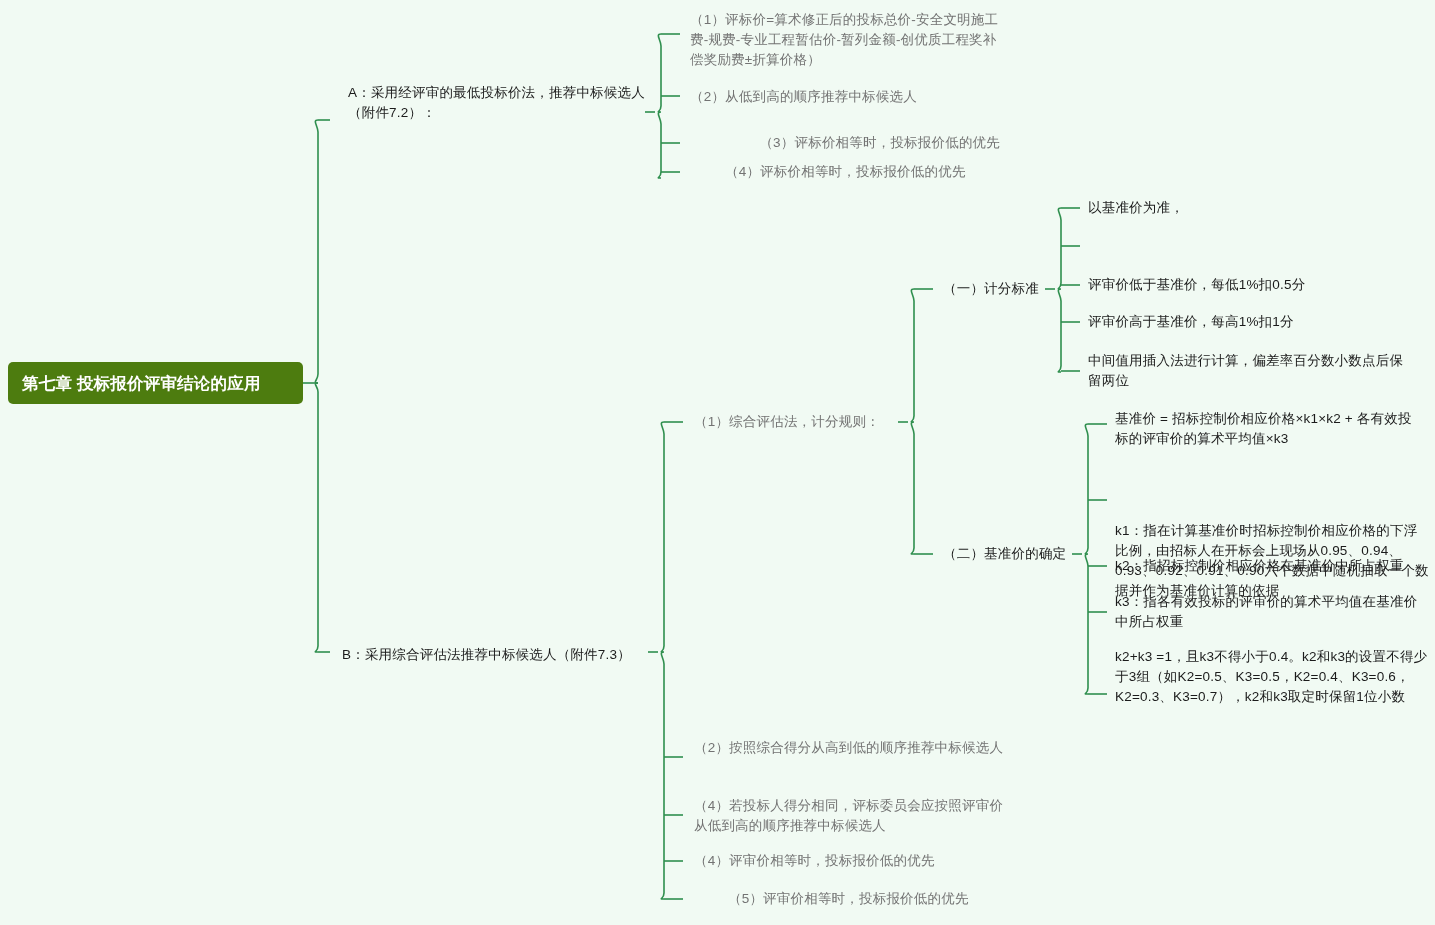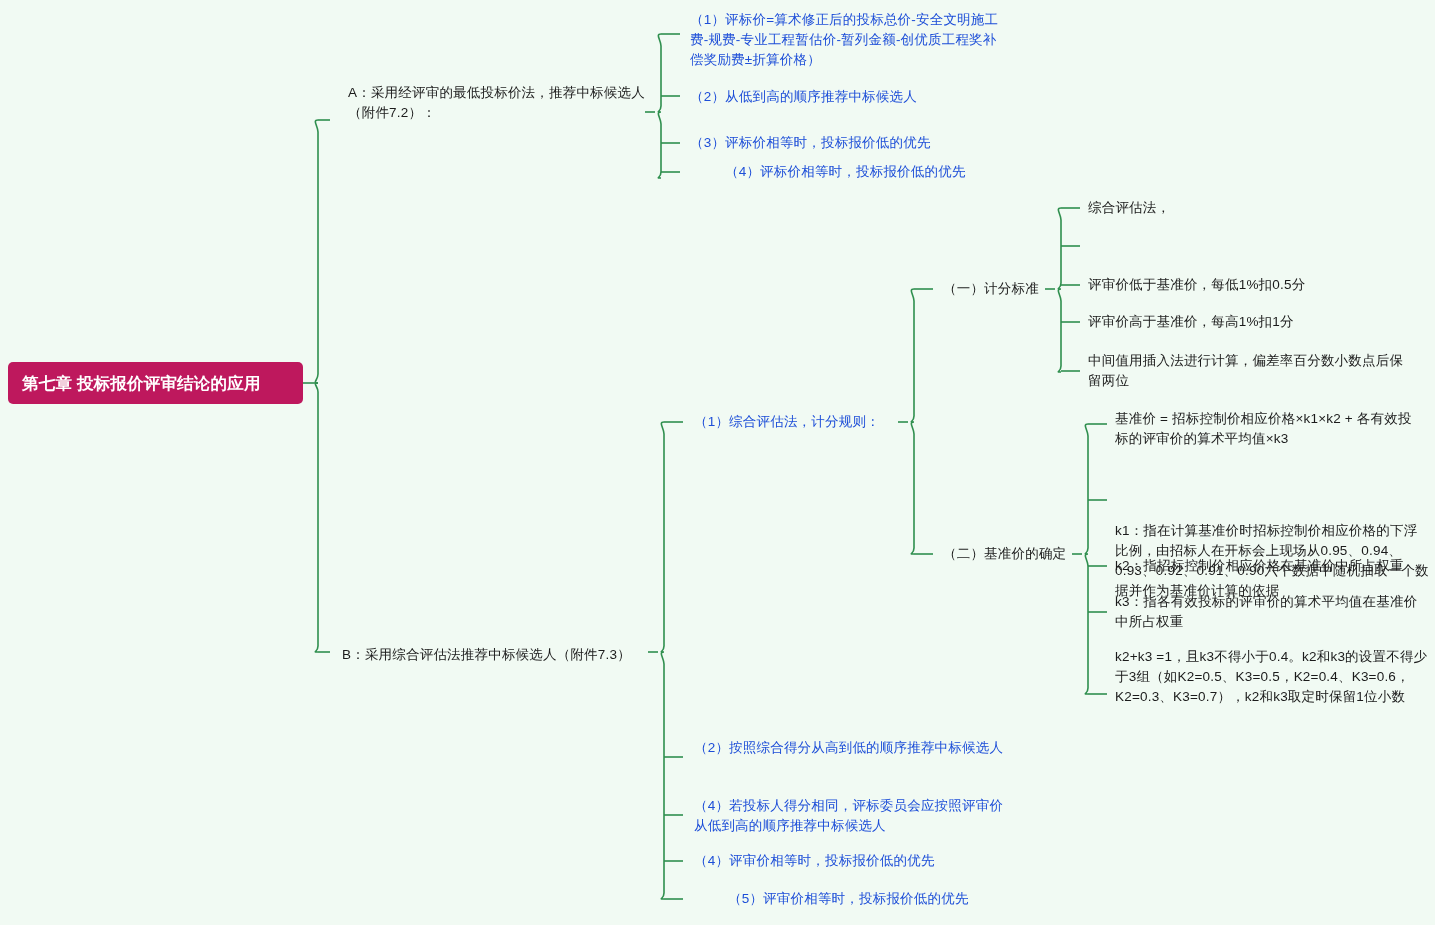--- a/index.html
+++ b/index.html
@@ -27,36 +27,36 @@
   }
   .node {
     position: absolute;
     box-sizing: border-box;
     font-size: 13.5px;
     line-height: 20px;
     color: #1b1b1b;
     letter-spacing: 0.2px;
   }
   .root-node {
-    background: #be185d;
+    background: #4d7c0f;
     color: #ffffff;
     font-size: 16.5px;
     font-weight: bold;
     border-radius: 5px;
     padding: 10px 14px;
     line-height: 22px;
     white-space: nowrap;
   }
   .lvl1 {
     font-size: 13.5px;
     color: #1b1b1b;
   }
   .lvl2 {
     font-size: 13.5px;
-    color: #1d4ed8;
+    color: #737373;
   }
   .lvl3 {
     font-size: 13.5px;
     color: #1b1b1b;
   }
   .wrap {
     white-space: pre-wrap;
   }
 </style>
 </head>
@@ -111,39 +111,39 @@
   <div class="node root-node" style="left:8px; top:362px; width:295px;">第七章 投标报价评审结论的应用</div>
 
   <div class="node lvl1 wrap" style="left:348px; top:83px; width:300px;">A：采用经评审的最低投标价法，推荐中标候选人（附件7.2）：</div>
 
   <div class="node lvl1 wrap" style="left:342px; top:645px; width:310px;">B：采用综合评估法推荐中标候选人（附件7.3）</div>
 
   <div class="node lvl2 wrap" style="left:690px; top:10px; width:310px;">（1）评标价=算术修正后的投标总价-安全文明施工费-规费-专业工程暂估价-暂列金额-创优质工程奖补偿奖励费±折算价格）</div>
 
   <div class="node lvl2 wrap" style="left:690px; top:87px; width:310px;">（2）从低到高的顺序推荐中标候选人</div>
 
-  <div class="node lvl2 wrap" style="left:690px; top:133px; width:310px;">（3）评标价相等时，投标报价低的优先</div>
+  <div class="node lvl2 wrap" style="left:690px; top:133px; width:310px;text-align:right;">（3）评标价相等时，投标报价低的优先</div>
 
   <div class="node lvl2 wrap" style="left:690px; top:162px; width:310px;margin-left:35px;">（4）评标价相等时，投标报价低的优先</div>
 
   <div class="node lvl2 wrap" style="left:694px; top:412px; width:215px;">（1）综合评估法，计分规则：</div>
 
   <div class="node lvl2 wrap" style="left:694px; top:738px; width:310px;">（2）按照综合得分从高到低的顺序推荐中标候选人</div>
 
   <div class="node lvl2 wrap" style="left:694px; top:796px; width:310px;">（4）若投标人得分相同，评标委员会应按照评审价从低到高的顺序推荐中标候选人</div>
 
   <div class="node lvl2 wrap" style="left:694px; top:851px; width:310px;">（4）评审价相等时，投标报价低的优先</div>
 
   <div class="node lvl2 wrap" style="left:728px; top:889px; width:310px;">（5）评审价相等时，投标报价低的优先</div>
 
   <div class="node lvl3 wrap" style="left:943px; top:279px; width:120px;">（一）计分标准</div>
 
   <div class="node lvl3 wrap" style="left:943px; top:544px; width:135px;">（二）基准价的确定</div>
 
-  <div class="node lvl3 wrap" style="left:1088px; top:198px; width:330px;">综合评估法，</div>
+  <div class="node lvl3 wrap" style="left:1088px; top:198px; width:330px;">以基准价为准，</div>
 
 
   <div class="node lvl3 wrap" style="left:1088px; top:275px; width:330px;">评审价低于基准价，每低1%扣0.5分</div>
 
   <div class="node lvl3 wrap" style="left:1088px; top:312px; width:330px;">评审价高于基准价，每高1%扣1分</div>
 
   <div class="node lvl3 wrap" style="left:1088px; top:351px; width:320px;">中间值用插入法进行计算，偏差率百分数小数点后保留两位</div>
 
   <div class="node lvl3 wrap" style="left:1115px; top:409px; width:310px;">基准价 = 招标控制价相应价格×k1×k2 + 各有效投标的评审价的算术平均值×k3</div>
 

